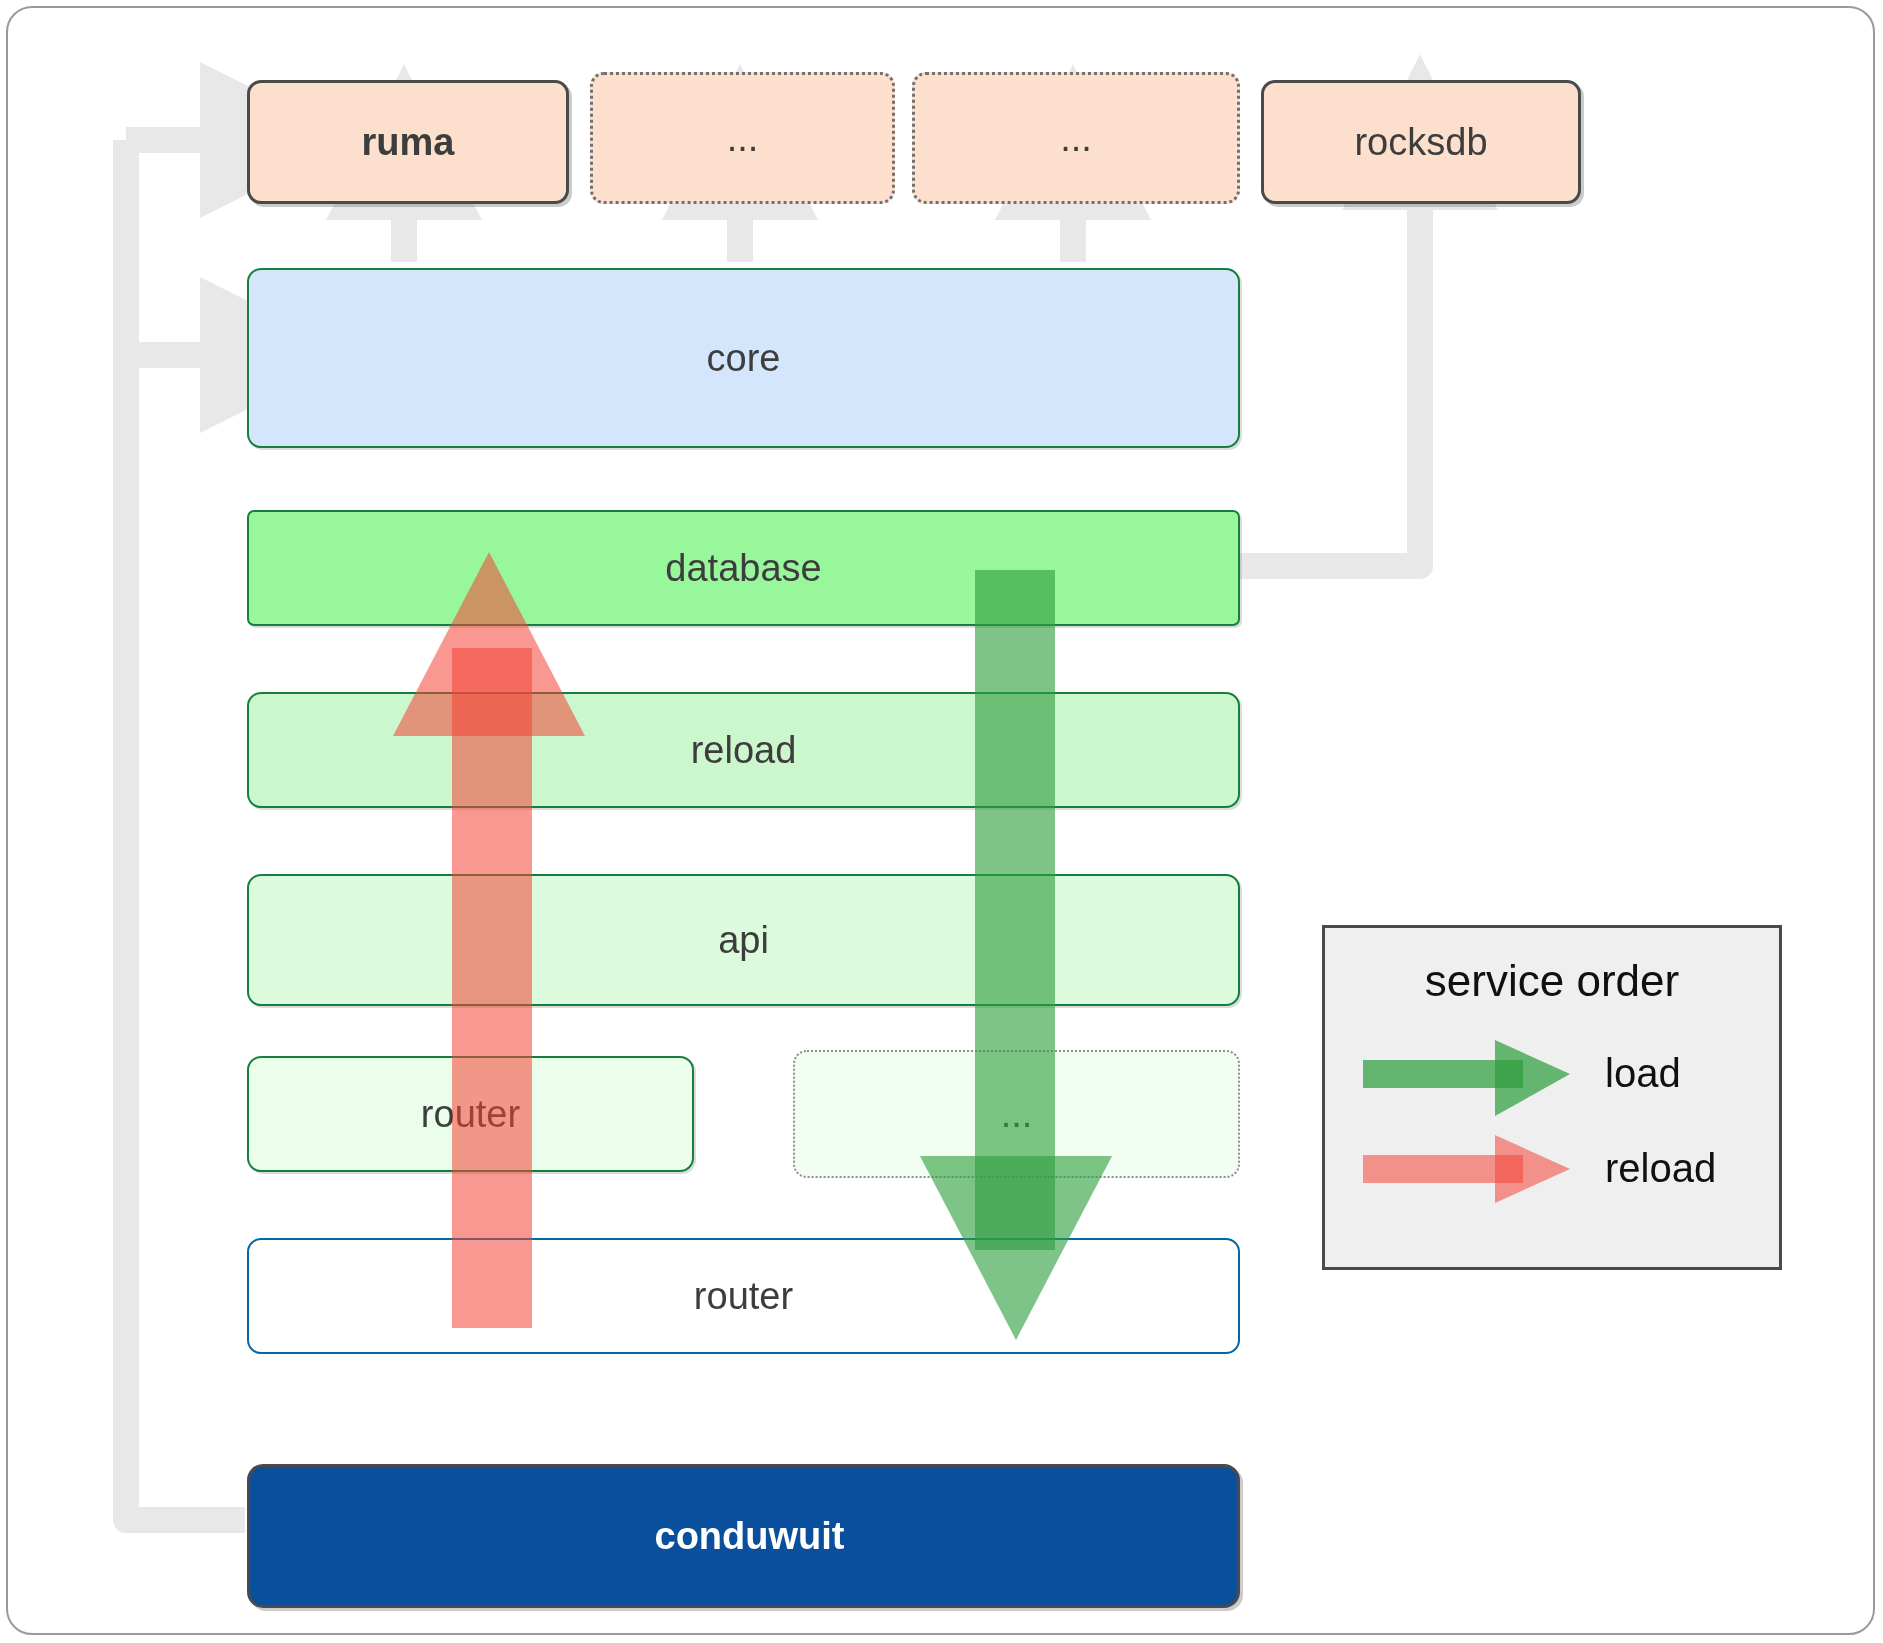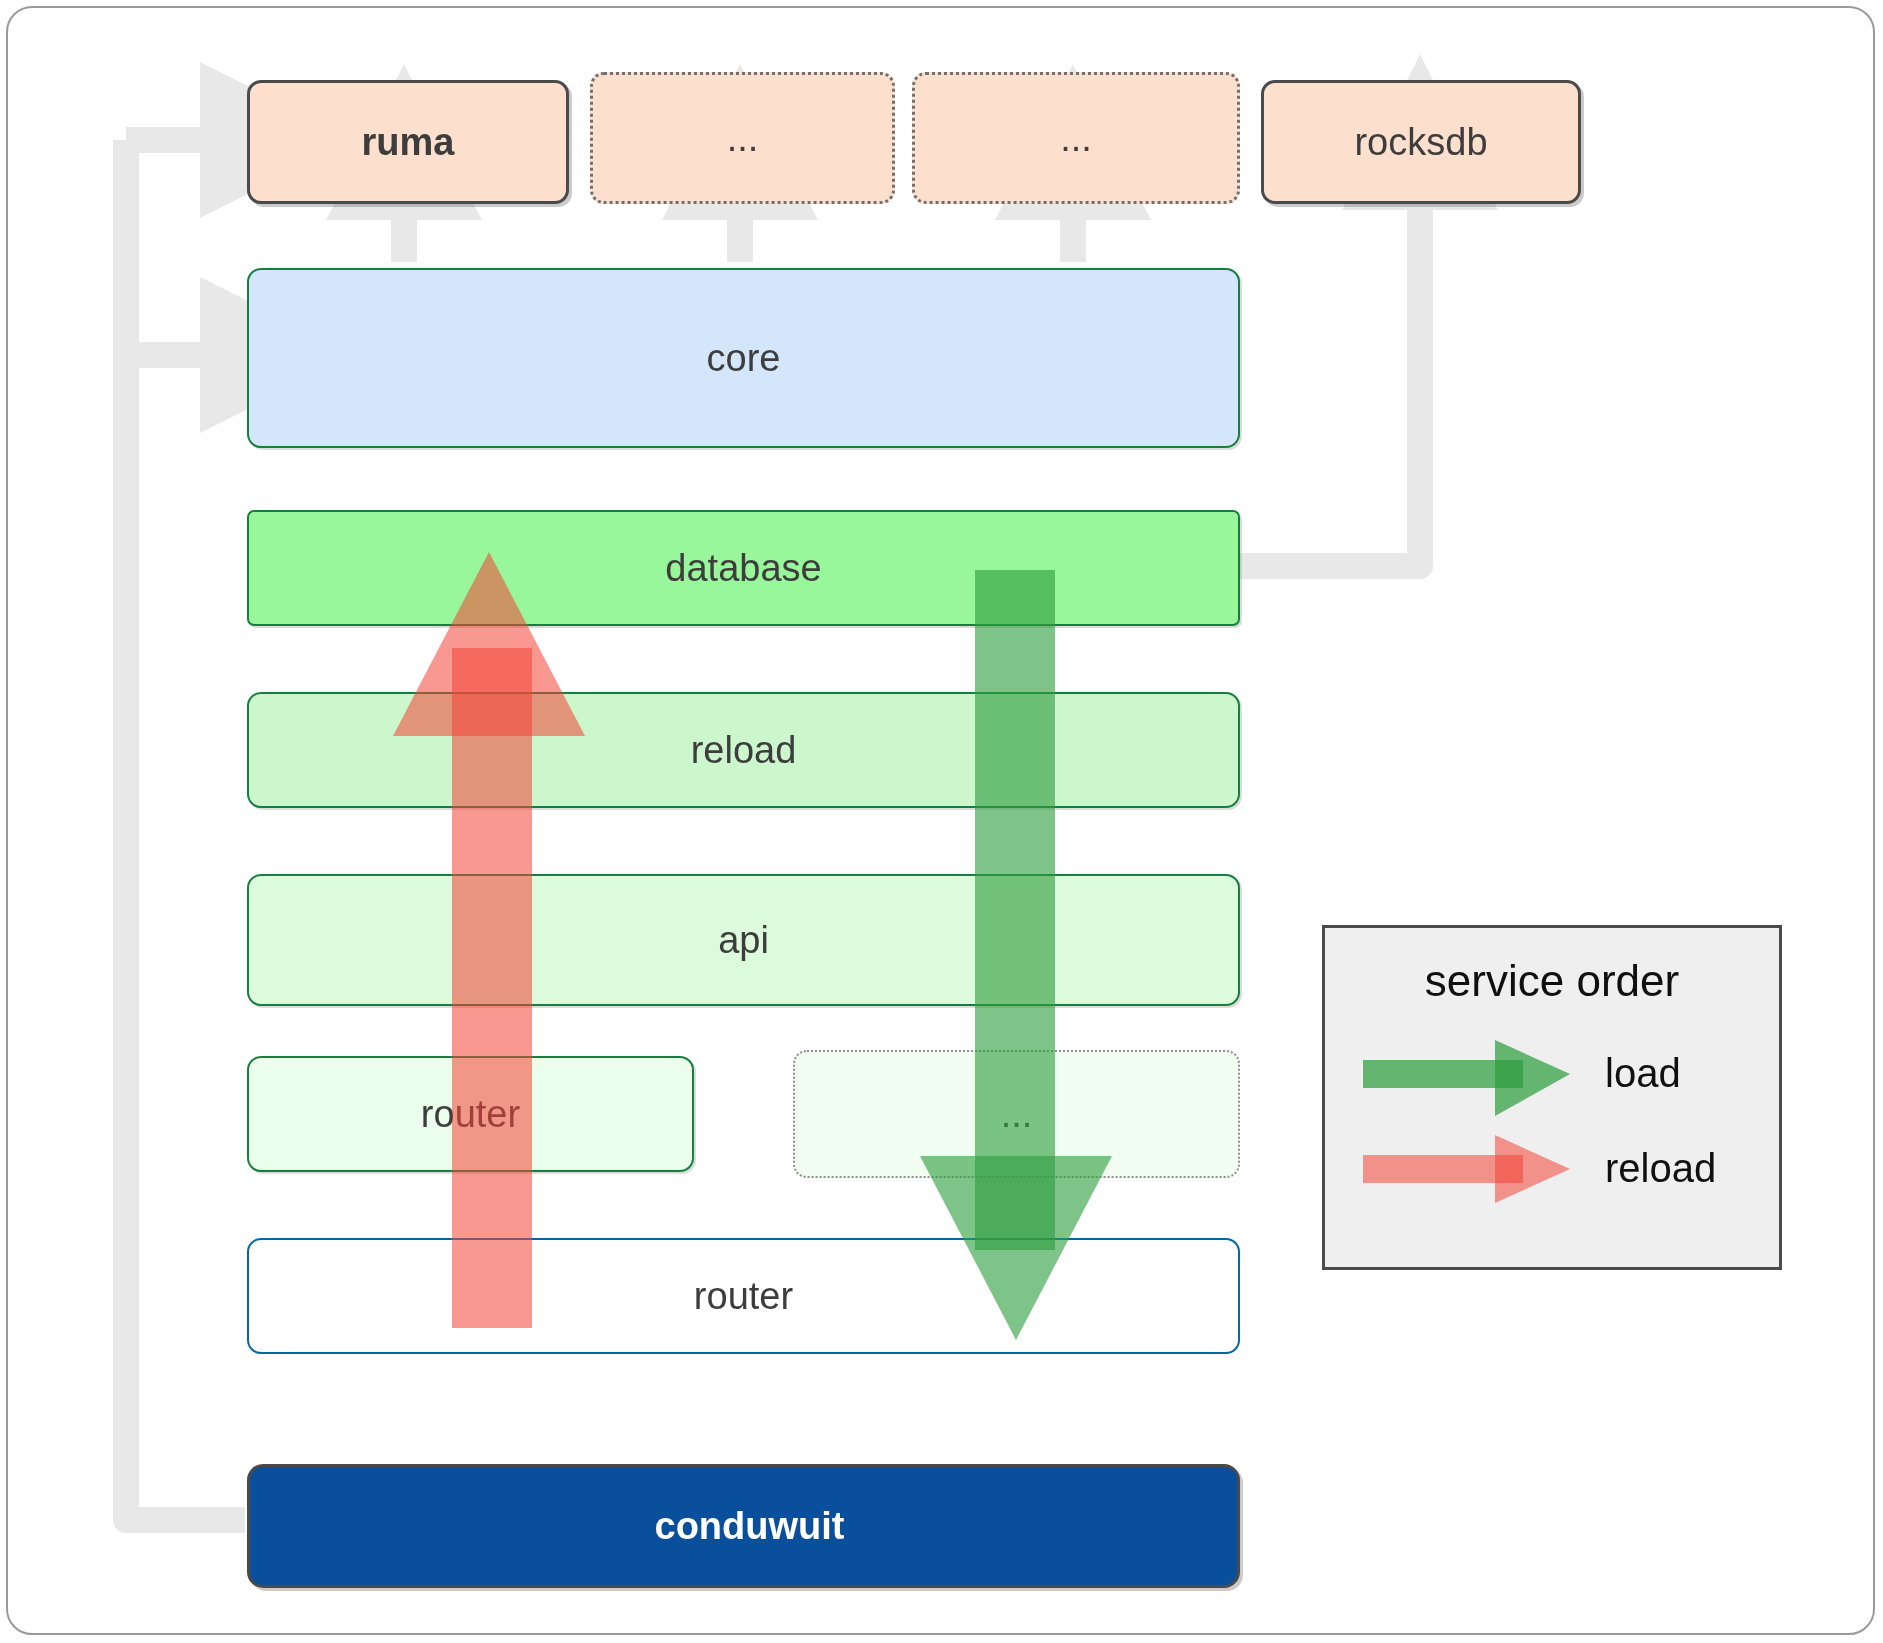--- a/index.html
+++ b/index.html
@@ -174,21 +174,21 @@
   </div>
 
   <div class="box thin-dotted c-green5" style="left:793px;top:1050px;width:447px;height:128px;">
     <span>...</span>
   </div>
 
   <div class="box plain c-white" style="left:247px;top:1238px;width:993px;height:116px;">
     <span>router</span>
   </div>
 
-  <div class="box solid-dark c-navy" style="left:247px;top:1464px;width:993px;height:124px;border-radius:16px;padding-left:12px;">
+  <div class="box solid-dark c-navy" style="left:247px;top:1464px;width:993px;height:144px;border-radius:16px;padding-left:12px;">
     <span>conduwuit</span>
   </div>
 
   <svg id="bigarrows" viewBox="0 0 1883 1643" xmlns="http://www.w3.org/2000/svg">
 
     <g>
       <rect x="452" y="648" width="80" height="680" fill="#f44336" opacity="0.55"></rect>
       <polygon points="489,552 585,736 393,736" fill="#f44336" opacity="0.55"></polygon>
       <polygon points="489,552 585,736 519,704 489,736 459,704 393,736" fill="#f44336" opacity="0.0"></polygon>
     </g>

